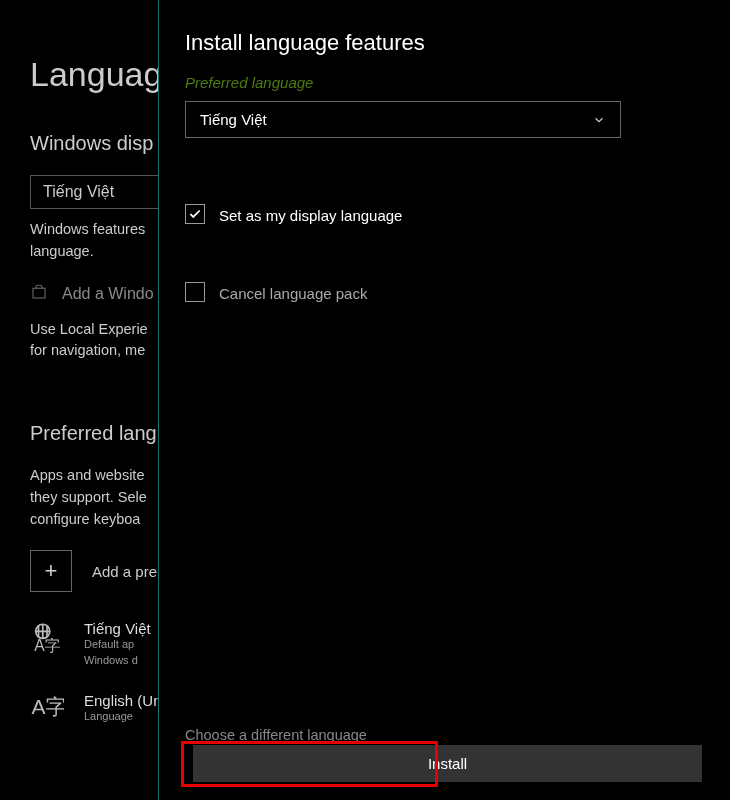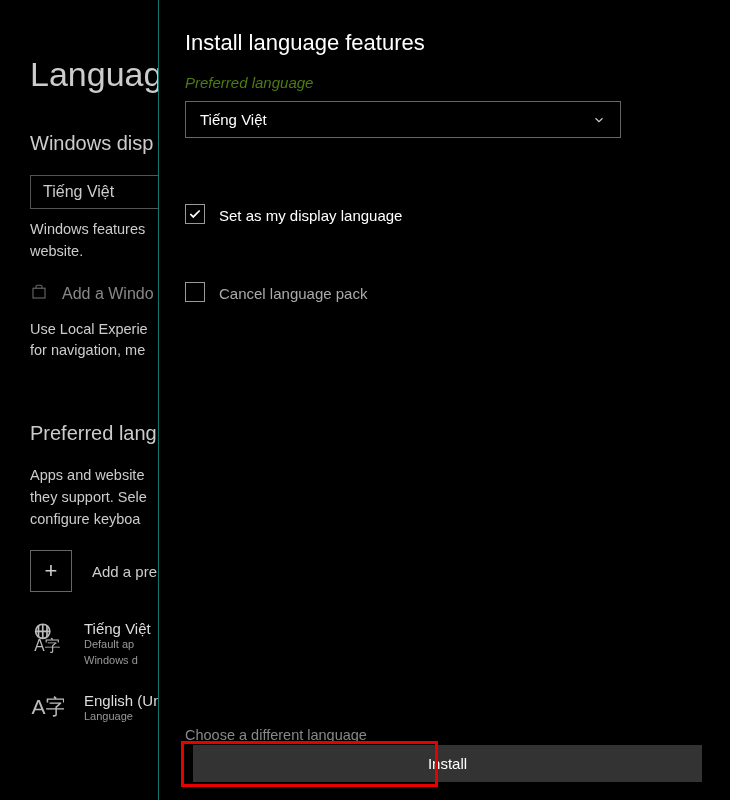--- a/index.html
+++ b/index.html
@@ -183,21 +183,21 @@
 <body>
 
 <div class="bg-page">
   <div class="bg-heading">Language</div>
   <div class="bg-section-title">Windows disp</div>
   <div class="bg-dropdown">
     <span>Tiếng Việt</span>
   </div>
   <div class="bg-text">
     <span>Windows features</span><br>
-    <span>website.</span>
+    <span>language.</span>
   </div>
   <div class="bg-link-row">
     <span>
       <svg width="18" height="18" viewBox="0 0 24 24" fill="none" stroke="#666" stroke-width="1.5">
           <rect x="4" y="7" width="16" height="13"></rect>
           <path d="M8 7V5a2 2 0 0 1 2-2h4a2 2 0 0 1 2 2v2"></path>
         </svg>
     </span>
     <span>Add a Windo</span>
   </div>

